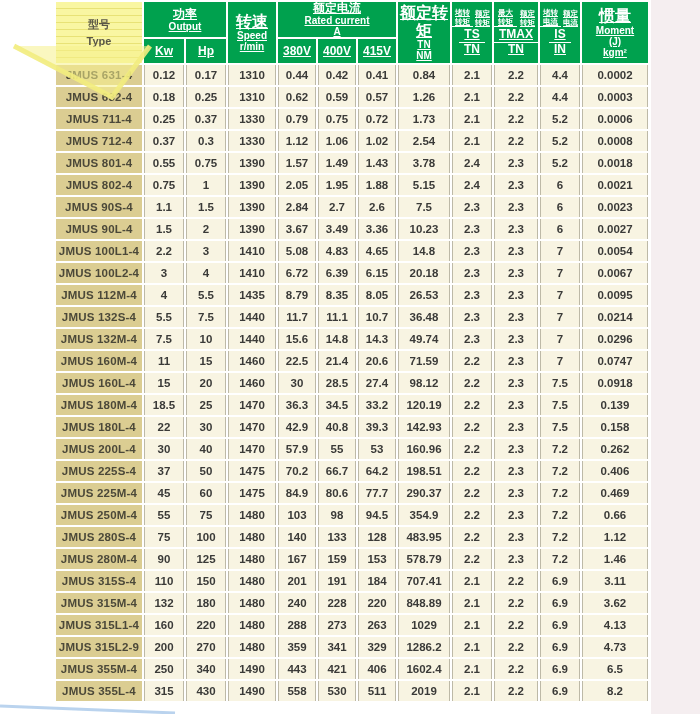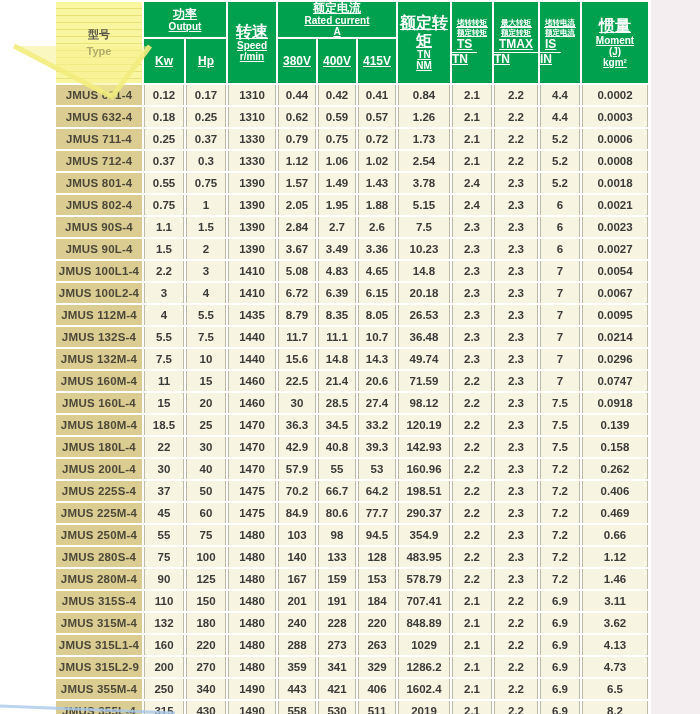--- a/index.html
+++ b/index.html
@@ -10,31 +10,31 @@
   .right-band{position:absolute;top:0;right:0;width:49px;height:714px;background:#f5eef0;}
   table.spec{
     position:absolute;left:54px;top:0;
     border-collapse:separate;border-spacing:2px;table-layout:fixed;
   }
   th,td{padding:0;margin:0;text-align:center;vertical-align:middle;overflow:hidden;}
   th.green{
     background:#00A14E;color:#ffffff;font-weight:bold;line-height:1.1;text-decoration:underline;
   }
   th.h1{height:24px;font-size:12px;}
-  th.h2{height:44px;font-size:12px;}
+  th.h2{height:24px;font-size:12px;}
   th.rowspan2{height:52px;}
   th .en{font-size:10px;display:block;}
   th .sm{font-size:10px;display:block;}
   th.type-head{
     background:repeating-linear-gradient(to bottom,#f9f6a2 0px,#f9f6a2 6px,#e8e276 6px,#e8e276 7px);
     color:#5a5747;font-size:11px;font-weight:bold;line-height:1.5;
   }
-  .frac-cn{font-size:7.5px;line-height:1.2;display:flex;flex-direction:column;align-items:center;margin-bottom:1px;}
+  .frac-cn{font-size:7.5px;line-height:1.2;display:flex;flex-direction:row;align-items:center;margin-bottom:1px;}
   .frac-cn .top{border-bottom:1px solid #ffffff;padding:0 1px;}
-  .frac-en{font-size:12px;line-height:1.15;display:flex;flex-direction:column;align-items:flex-start;}
+  .frac-en{font-size:12px;line-height:1.15;display:flex;flex-direction:column;align-items:center;}
   .frac-en .top{border-bottom:1px solid #ffffff;padding:0 5px;}
   td{
     background:#F8F4E2;border-left:1px solid #bdb9a7;border-right:1px solid #bdb9a7;
     height:20px;font-size:11.5px;font-weight:bold;color:#3a3a38;
   }
   td.type-cell{
     background:#DBCD92;border-left:none;border-right:none;
     color:#4b4839;font-size:11.5px;letter-spacing:0.2px;
   }
   .overlay{position:absolute;left:0;top:0;width:700px;height:714px;pointer-events:none;z-index:5;}

